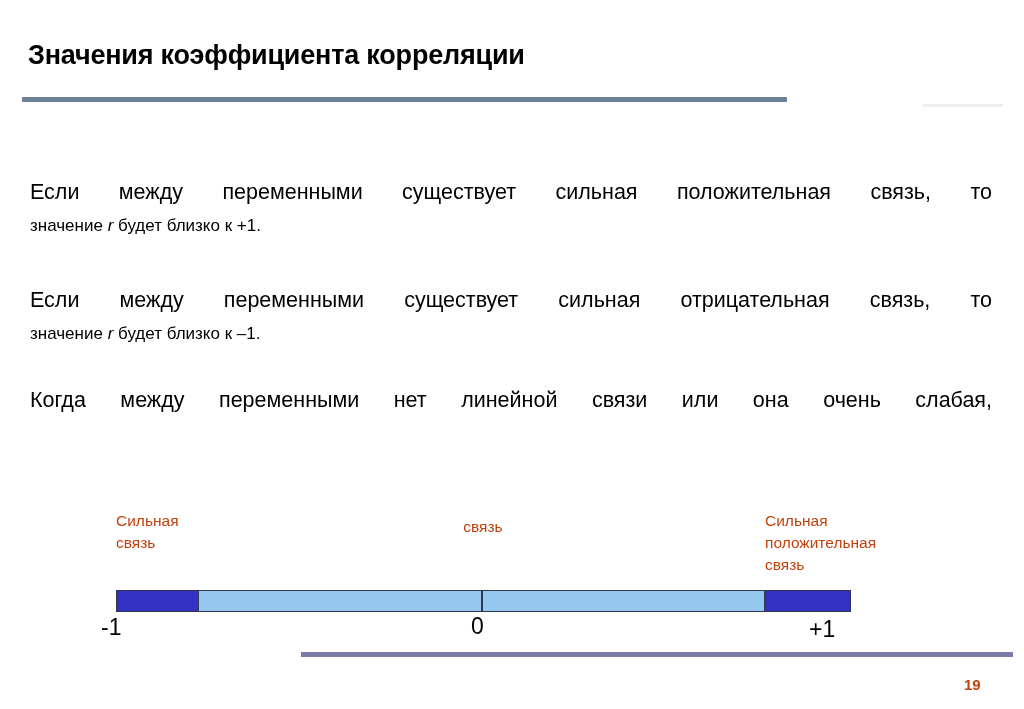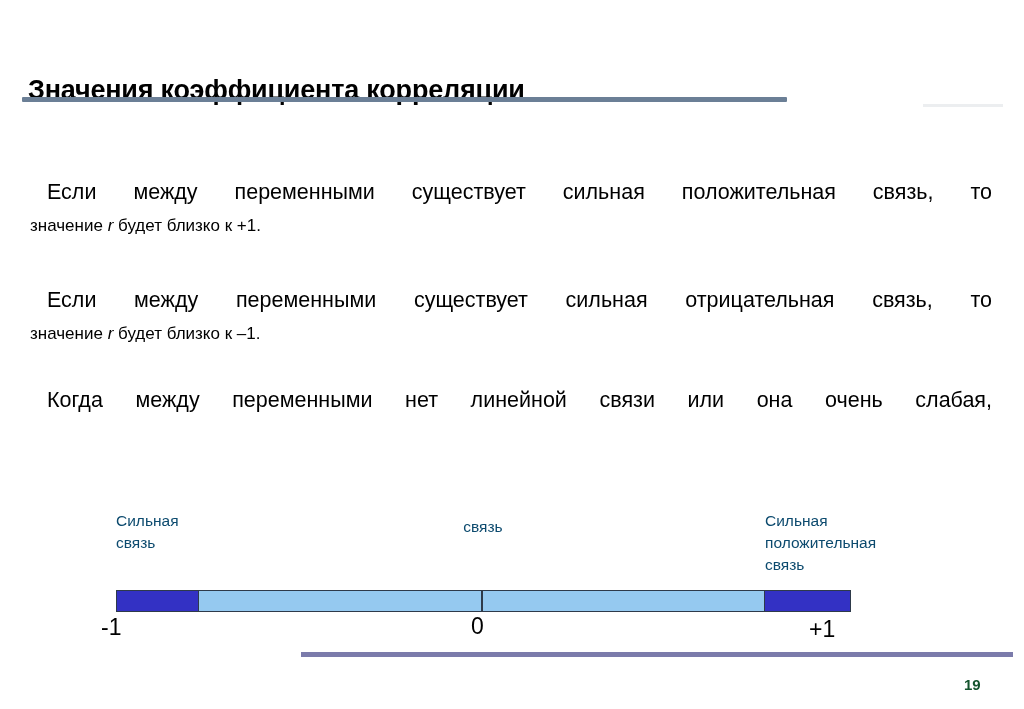--- a/index.html
+++ b/index.html
@@ -19,21 +19,20 @@
   
   .slide-title {
     position: absolute;
     left: 28px;
     top: 40px;
     font-size: 27px;
     font-weight: bold;
     letter-spacing: -0.2px;
     color: #000000;
     white-space: nowrap;
-    margin-top: 35px;
   }
   .title-rule {
     position: absolute;
     left: 22px;
     top: 97px;
     width: 765px;
     height: 5px;
     background: #6b7f96;
     border-radius: 1px;
   }
@@ -47,34 +46,33 @@
   }
   .para-1 { position: absolute; left: 30px; top: 175px; width: 962px; }
   .para-2 { position: absolute; left: 30px; top: 283px; width: 962px; }
   .para-3 { position: absolute; left: 30px; top: 383px; width: 962px; }
 
   .just-line {
     text-align: justify;
     text-align-last: justify;
     font-size: 21.5px;
     line-height: 34px;
-    margin-left: 17px;
   }
   .last-line {
     text-align: left;
     font-size: 17px;
     line-height: 34px;
   }
 
   
   .scale-label {
     position: absolute;
     font-size: 15.5px;
     line-height: 22px;
-    color: #0c4a6e;
+    color: #c2410c;
   }
   .label-left   { left: 116px; top: 510px; text-align: left; width: 200px; }
   .label-center { left: 393px; top: 516px; text-align: center; width: 180px; }
   .label-right  { left: 765px; top: 510px; text-align: left; width: 220px; }
 
   .scale-bar {
     position: absolute;
     left: 116px;
     top: 590px;
     width: 735px;
@@ -129,21 +127,21 @@
     width: 712px;
     height: 5px;
     background: #7b7bab;
   }
   .page-number {
     position: absolute;
     left: 964px;
     top: 676px;
     font-size: 15px;
     font-weight: bold;
-    color: #14532d;
+    color: #c2410c;
   }
 </style>
 </head>
 <body>
 
 <div class="slide-title">Значения коэффициента корреляции</div>
 
 <div class="title-rule"></div>
 <div class="corner-rule"></div>
 

